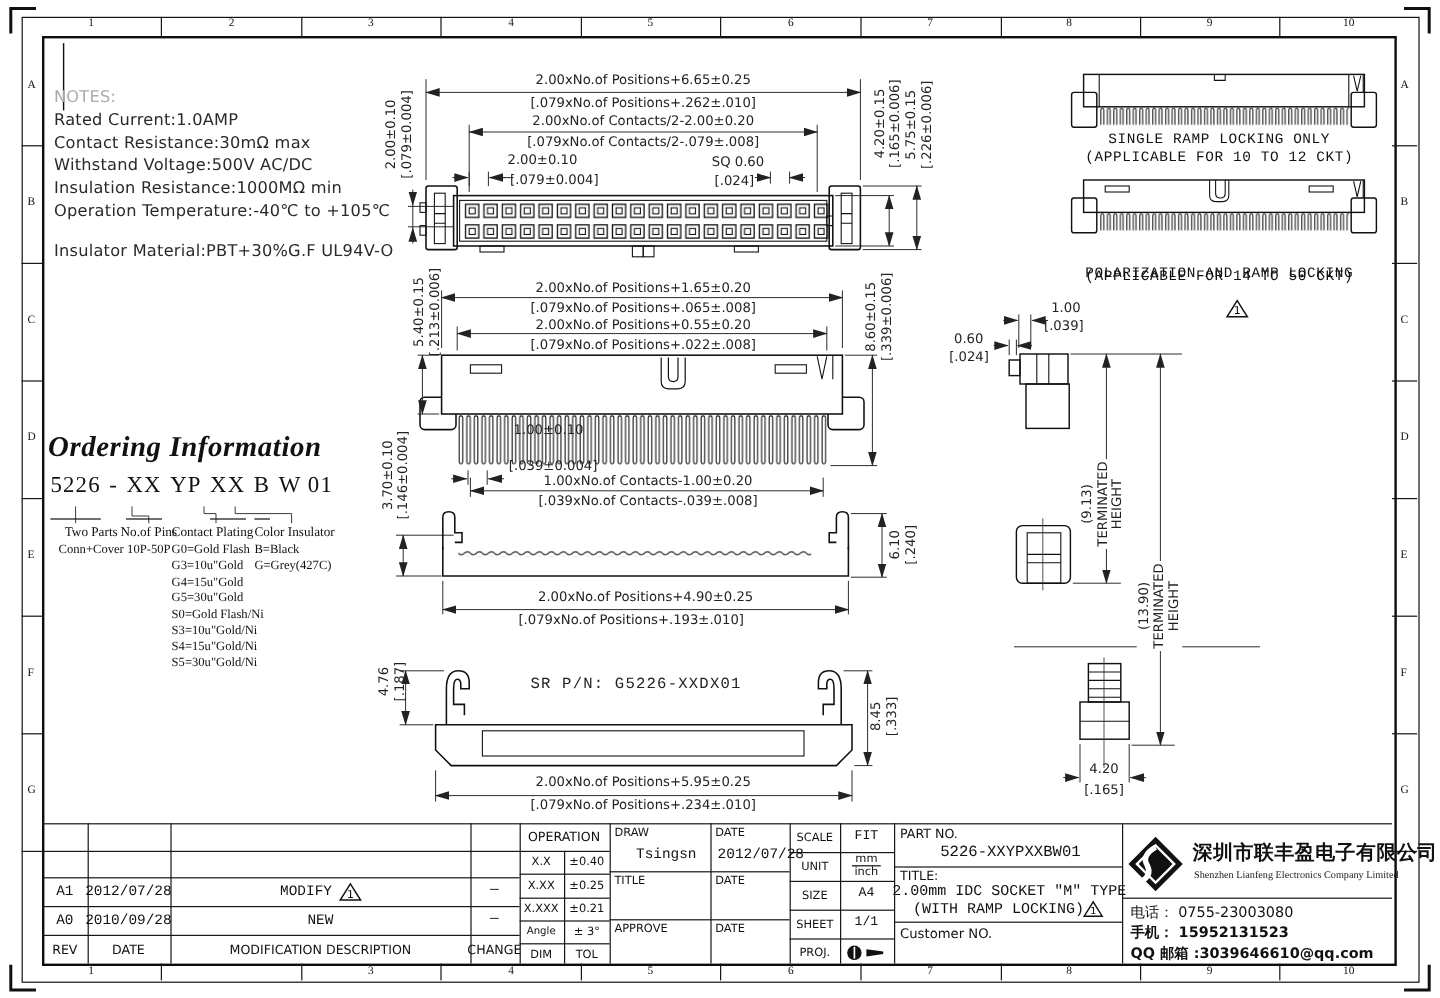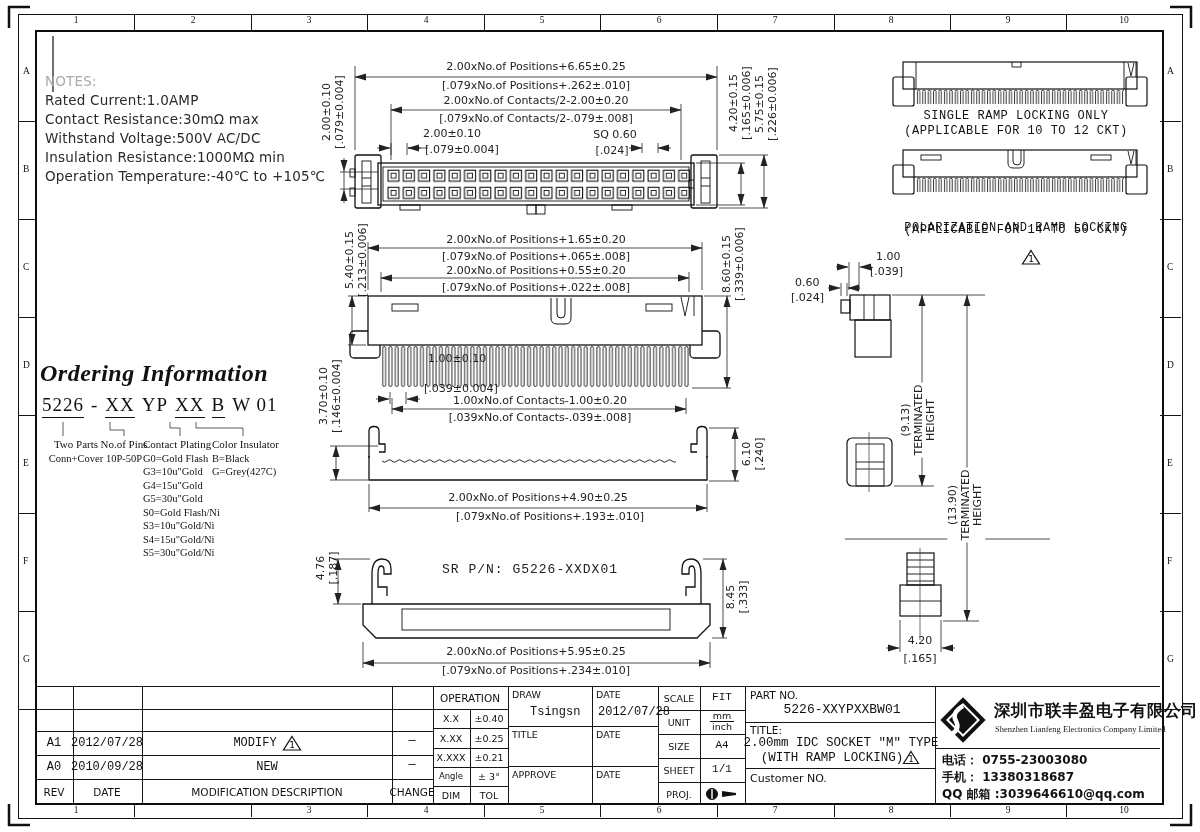--- a/index.html
+++ b/index.html
@@ -15,21 +15,21 @@
   .hl{height:1px}.vl{width:1px}
   .coord{position:absolute;font-family:"Liberation Serif",serif;font-size:9.5px;color:#111;transform:translateX(-50%)}
   .coordL{position:absolute;font-family:"Liberation Serif",serif;font-size:9.5px;color:#111}
   .frame{position:absolute;border:1px solid #111}
   .frame2{position:absolute;border:2.5px solid #0d0d0d}
   .notes{position:absolute;left:45px;top:72px;font-size:13.5px;line-height:19px;color:#2a2a2a;letter-spacing:.2px}
   .notes .faded{color:#aaa}
   .ord-title{position:absolute;left:40px;top:360px;font-family:"Liberation Serif",serif;font-style:italic;font-weight:bold;font-size:24px;letter-spacing:.5px}
   .ord-code{position:absolute;left:42px;top:394px;font-family:"Liberation Serif",serif;font-size:19px;letter-spacing:1px}
   .ord-code span{margin-right:7px}
-  .ord-code .u{border-bottom:1.5px solid #111;padding-bottom:2px}
+  .ord-code .u{border-bottom:1.5px solid #111;padding-bottom:17px}
   .ord-col{position:absolute;font-family:"Liberation Serif",serif;font-size:10.5px;line-height:13.5px;color:#111}
   .ord-col .hd{font-size:11px}
   .tc{transform:translateX(-50%);text-align:center}
   .tb-lbl{position:absolute;font-size:9.5px;color:#111;white-space:nowrap}
   .tb-val{position:absolute;font-family:"Liberation Mono","DejaVu Sans Mono",monospace;font-size:12px;color:#111;white-space:nowrap}
   .ctr{transform:translateX(-50%)}
   .frac{position:absolute;width:30px;text-align:center;font-size:9.5px;line-height:10px}
   .frac .top{display:inline-block;border-bottom:1px solid #111;padding:0 3px}
   svg text{font-family:"DejaVu Sans",sans-serif}
 </style>
@@ -296,20 +296,21 @@
 <span class="coordL" style="left:1167px;top:654px">G</span>
 
 <div class="notes">
   <div class="faded">NOTES:</div>
   <div>Rated Current:1.0AMP</div>
   <div>Contact Resistance:30mΩ max</div>
   <div>Withstand Voltage:500V AC/DC</div>
   <div>Insulation Resistance:1000MΩ min</div>
   <div>Operation Temperature:-40℃ to +105℃</div>
   <div style="height:14px"></div>
+  <div>Insulator Material:PBT+30%G.F UL94V-O</div>
 </div>
 
 <div class="ord-title">Ordering Information</div>
 <div class="ord-code">
   <span class="u">5226</span><span>-</span><span class="u">XX</span><span>YP</span><span class="u">XX</span><span class="u">B</span><span>W 01</span>
 </div>
 <div class="ord-col tc" style="left:76px;top:438px">
   <div class="hd">Two Parts</div>
   <div>Conn+Cover</div>
 </div>
@@ -374,21 +375,21 @@
 <div class="vdim" style="left:330px;top:396px">
   <div>3.70±0.10</div>
     <div>[.146±0.004]</div>
 </div>
 
 <div class="vdim" style="left:753px;top:454px">
   <div>6.10</div>
     <div>[.240]</div>
 </div>
 <span class="dimc" style="left:538px;top:491px">2.00xNo.of Positions+4.90±0.25</span>
-<span class="dimc" style="left:550px;top:510px">[.079xNo.of Positions+.193±.010]</span>
+<span class="dimc" style="left:526px;top:510px">[.079xNo.of Positions+.193±.010]</span>
 
 <span class="dimc mono" style="left:530px;top:562px;font-size:13px;letter-spacing:1px">SR P/N: G5226-XXDX01</span>
 <div class="vdim" style="left:327px;top:568px">
   <div>4.76</div>
     <div>[.187]</div>
 </div>
 <div class="vdim" style="left:737px;top:597px">
   <div>8.45</div>
     <div>[.333]</div>
 </div>
@@ -521,15 +522,15 @@
 
 <svg width="50" height="52" style="position:absolute;left:938px;top:694px">
   <g transform="translate(25,26) rotate(45)">
     <rect x="-16" y="-16" width="32" height="32" fill="#111"></rect>
     <rect x="-11" y="-11" width="22" height="22" fill="none" stroke="#fff" stroke-width="2"></rect>
   </g>
   <path d="M25,12 q-12,7 -7,15 q4,8 -4,13" stroke="#fff" stroke-width="4.5" fill="none"></path>
 </svg>
 <span class="abs" style="left:994px;top:700px;font-size:16.5px;font-weight:700;letter-spacing:.5px">深圳市联丰盈电子有限公司</span>
 <span class="abs" style="left:995px;top:724px;font-family:'Liberation Serif',serif;font-size:8.5px;color:#222">Shenzhen Lianfeng Electronics Company Limited</span>
-<span class="abs" style="left:942px;top:752px;font-size:12px;font-weight:700">电话： 0755-23003080</span>
-<span class="abs" style="left:942px;top:769px;font-size:12px;font-weight:700">手机： 13380318687</span>
+<span class="abs" style="left:942px;top:752px;font-size:12px;font-weight:400">电话： 0755-23003080</span>
+<span class="abs" style="left:942px;top:769px;font-size:12px;font-weight:700">手机： 15952131523</span>
 <span class="abs" style="left:942px;top:786px;font-size:12px;font-weight:700">QQ 邮箱 :3039646610@qq.com</span>
 
 </body></html>

